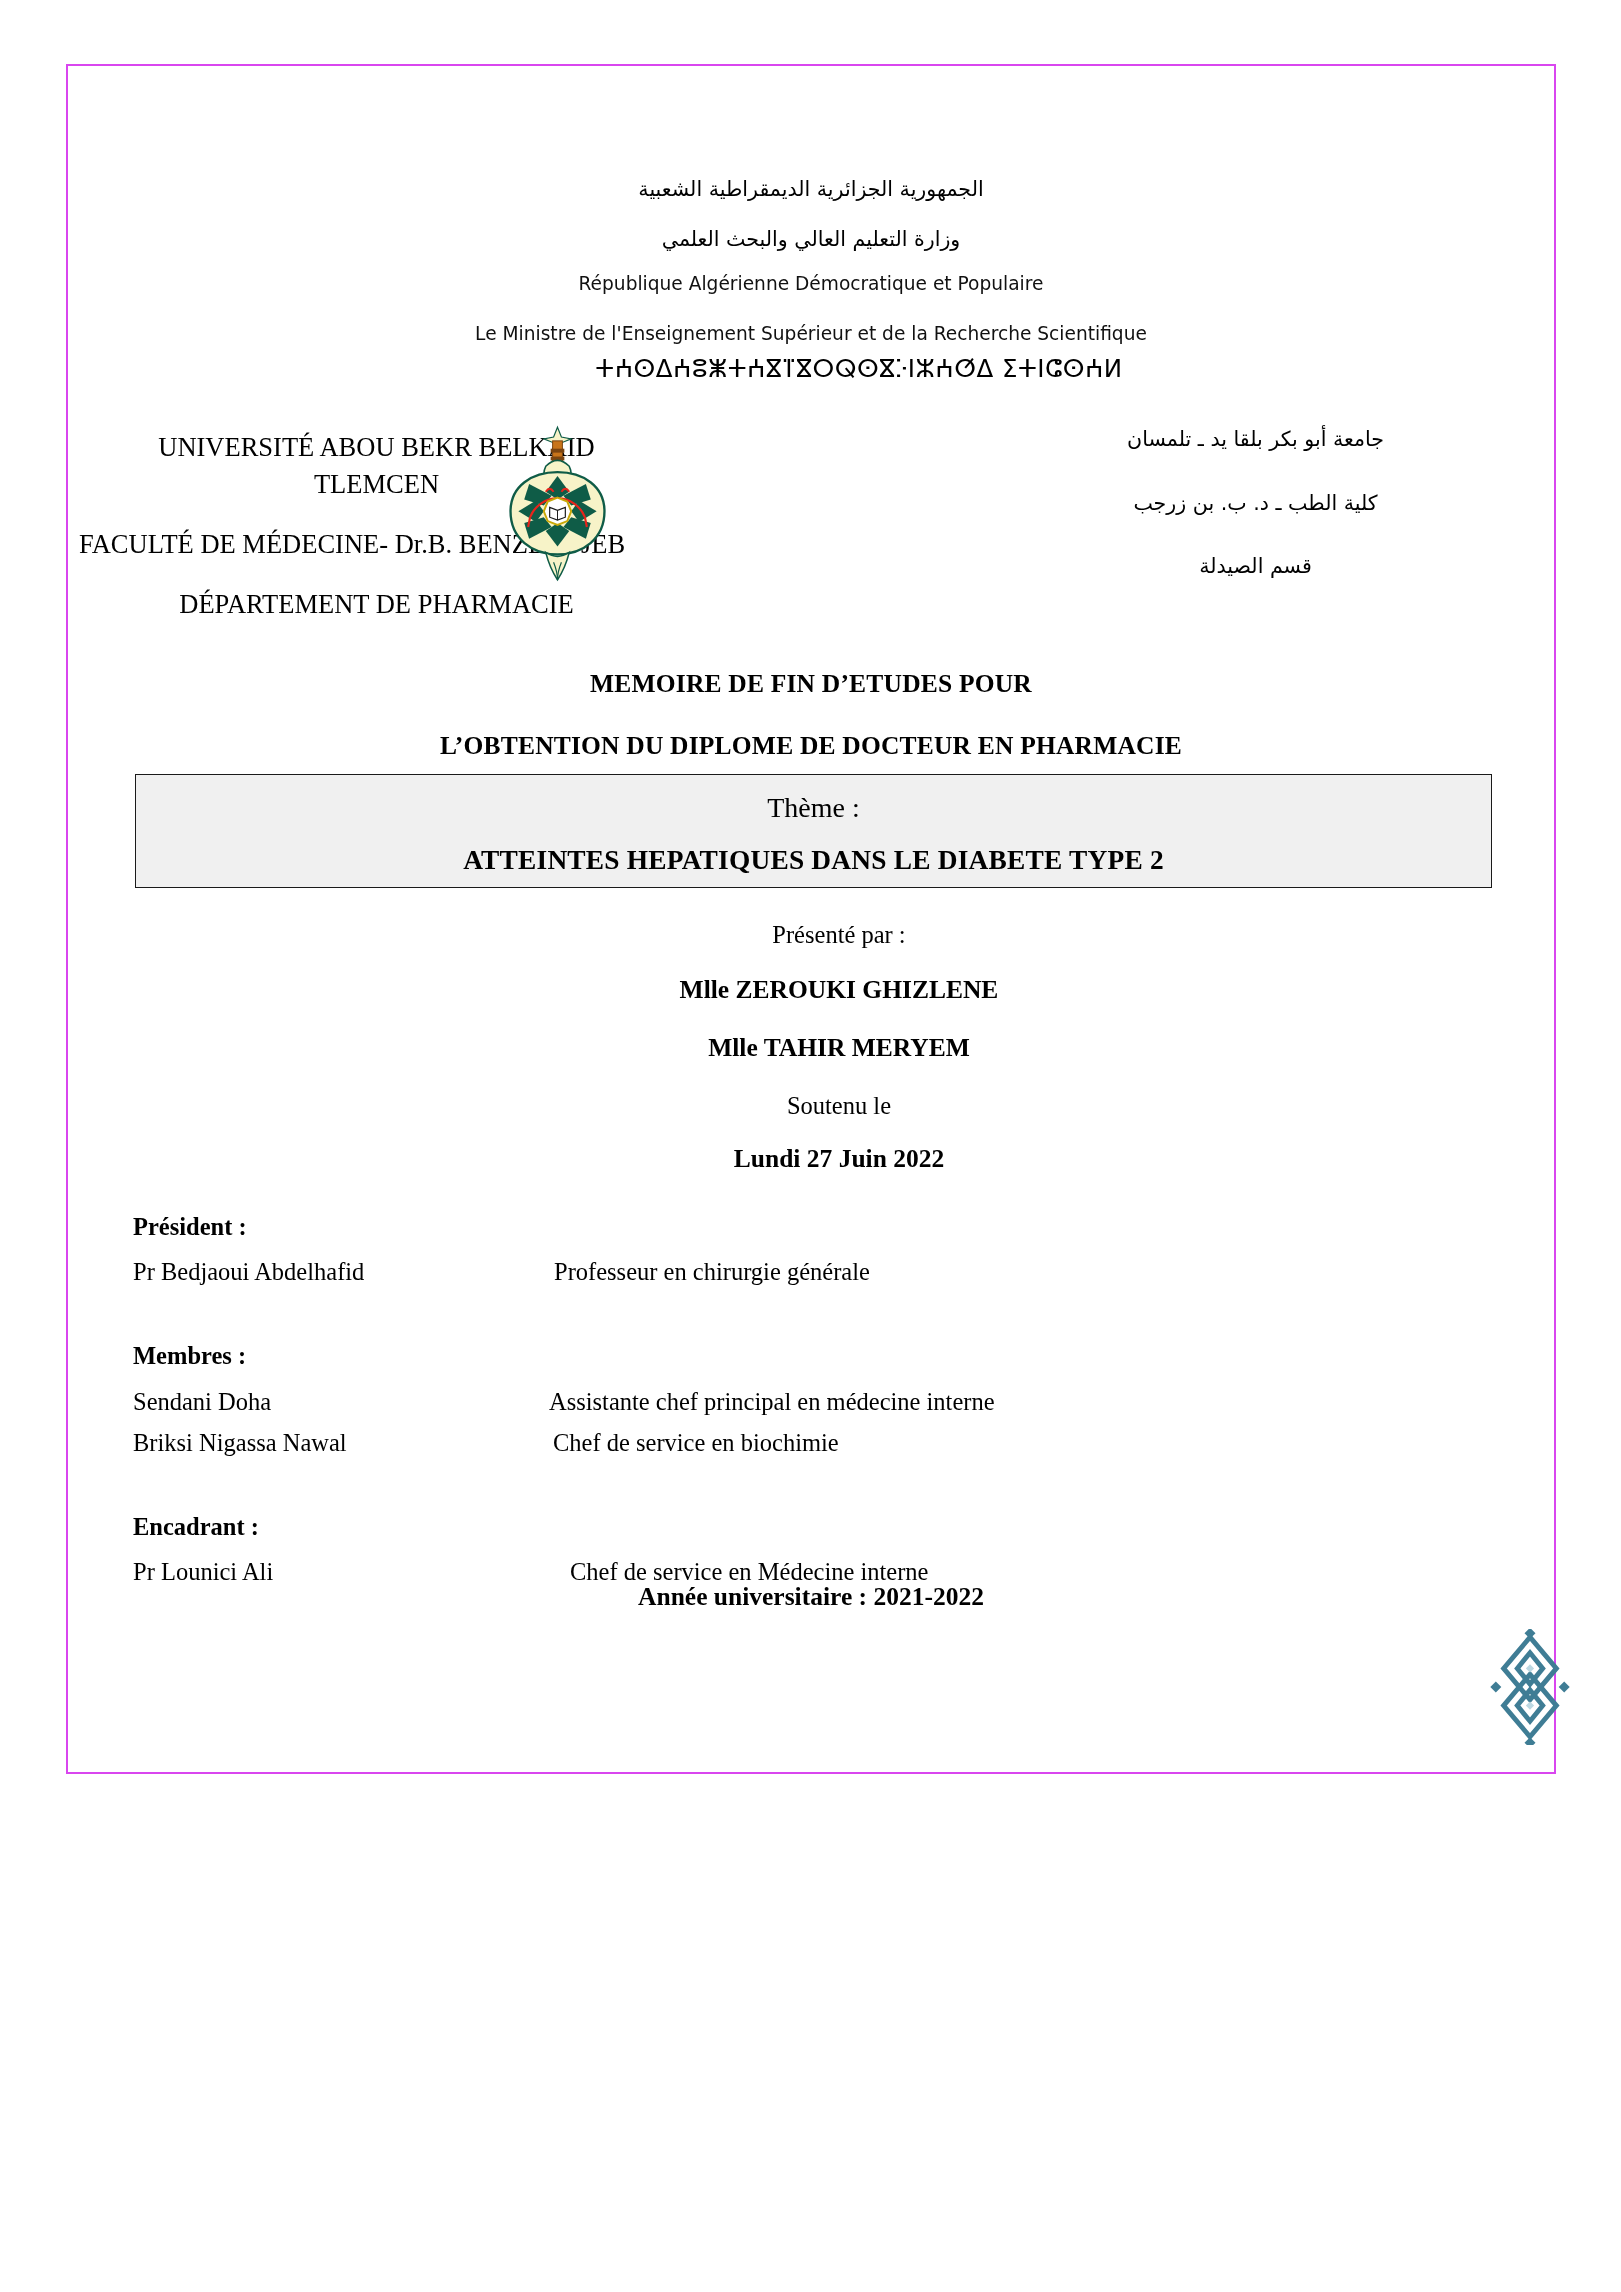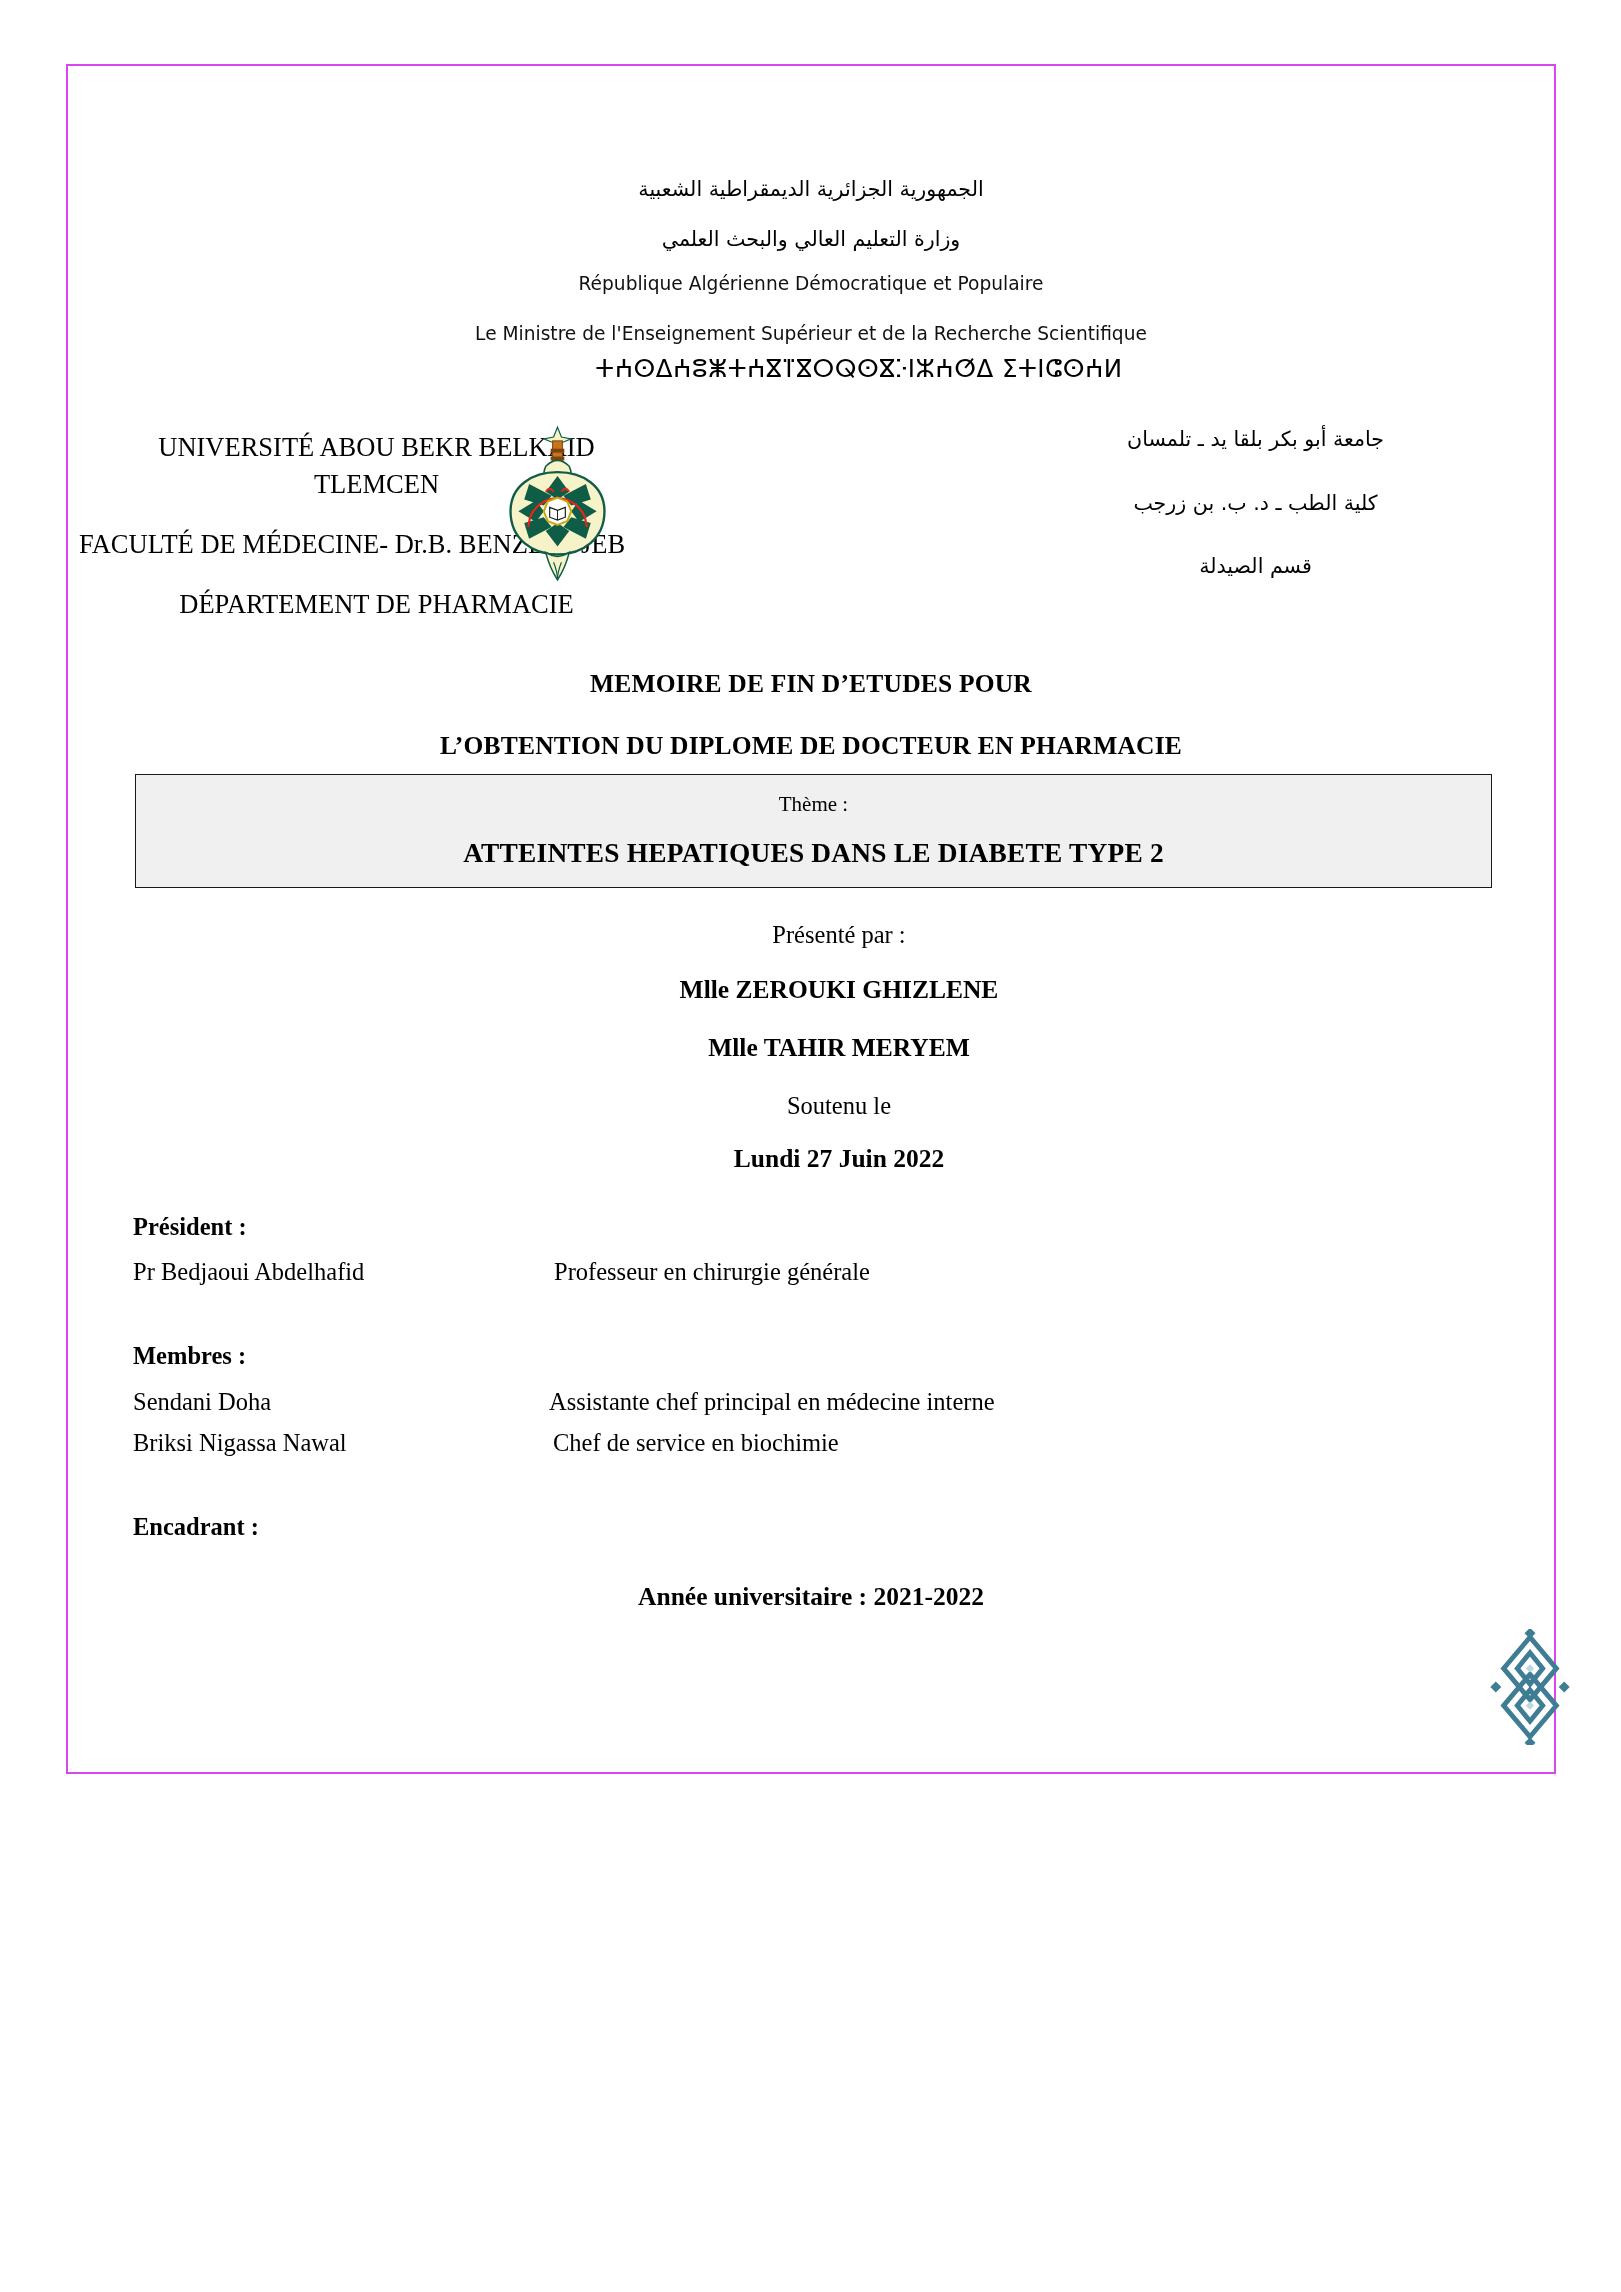--- a/index.html
+++ b/index.html
@@ -137,21 +137,21 @@
     left: 67px;
     top: 708px;
     width: 1357px;
     height: 114px;
     background: #f0f0f0;
     border: 1.5px solid #1a1a1a;
     box-sizing: border-box;
   }
   #theme-box .t-label {
     text-align: center;
-    font-size: 21px;
+    font-size: 28px;
     margin-top: 16.7px;
   }
   #theme-box .t-title {
     text-align: center;
     font-size: 27.4px;
     font-weight: bold;
     margin-top: 21.6px;
     letter-spacing: 0.2px;
   }
 
@@ -350,20 +350,24 @@
       </div>
       <div class="j-row">
         <span class="j-name">Briksi Nigassa Nawal</span>
         <span class="j-role" style="left:420px">Chef de service en biochimie</span>
       </div>
 
       <div class="sp-44"></div>
       <div class="j-head">Encadrant :</div>
       <div class="sp-18"></div>
 
+      <div class="j-row">
+        <span class="j-name">Pr Lounici Ali</span>
+        <span class="j-role" style="left:437px">Chef de service en Médecine interne</span>
+      </div>
     </div>
 
     <div class="year">Année universitaire : 2021-2022</div>
 
     <div id="watermark">
       <div class="wm-mark">
         <svg viewBox="0 0 86 118" width="84" height="116" aria-hidden="true">
           <g fill="none" stroke="#3f7d95" stroke-width="5">
             <path d="M43 8 L70 40 L43 72 L16 40 Z"></path>
             <path d="M43 24 L56 40 L43 56 L30 40 Z"></path>

